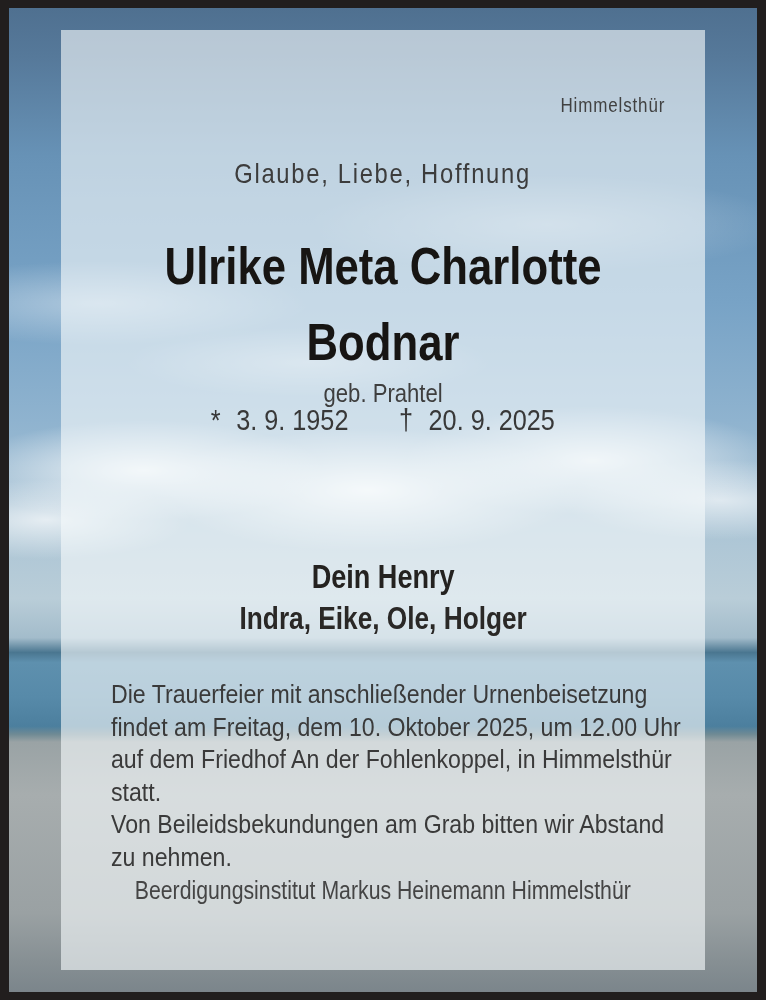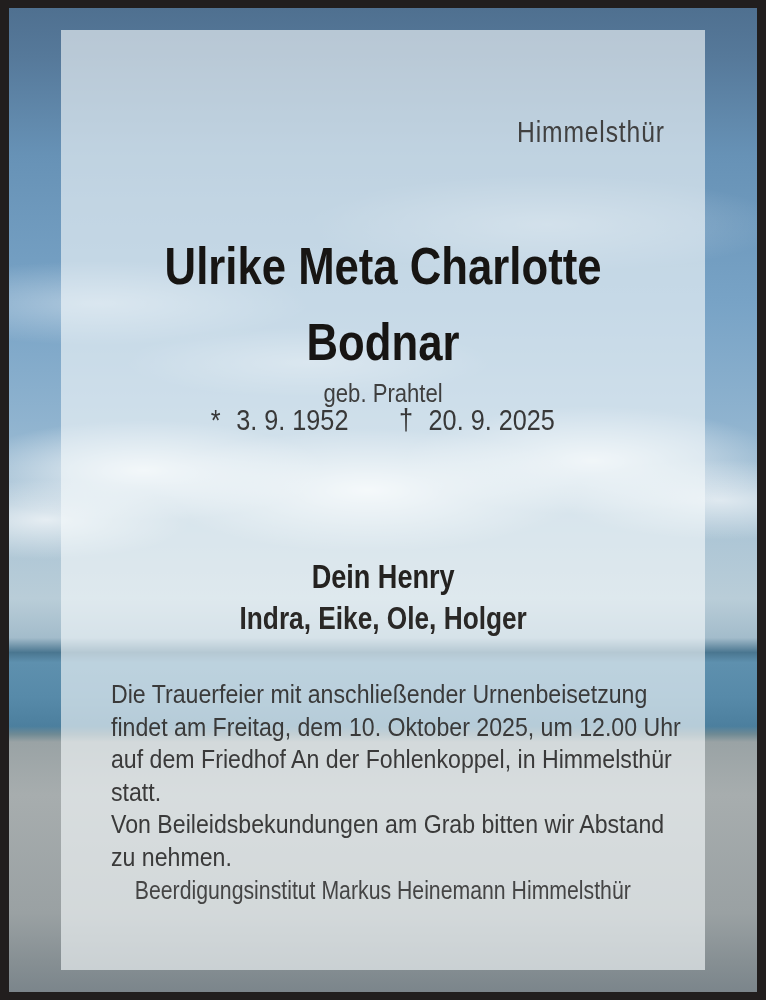--- a/index.html
+++ b/index.html
@@ -46,21 +46,21 @@
   }
 
   .panel{
     position:absolute;left:52px;right:52px;top:22px;bottom:22px;
     background:rgba(244,248,251,0.63);
   }
 
   .blk{position:absolute;left:0;right:0;text-align:center;color:#3a3a3a;}
   .squeeze{display:inline-block;transform:scaleX(0.85);transform-origin:center top;white-space:nowrap;}
 
-  .location{top:64px;right:40px;left:auto;text-align:center;font-size:29px;letter-spacing:1px;color:#414141;margin-top:22px;}
+  .location{top:64px;right:40px;left:auto;text-align:center;font-size:20px;letter-spacing:1px;color:#414141;}
   .location .squeeze{transform-origin:right top;}
 
   .motto{top:128px;font-size:28px;letter-spacing:2px;color:#3c3c3c;}
 
   .name{top:186px;font-size:52px;font-weight:bold;line-height:76px;color:#171513;margin-top:12px;}
   .name .squeeze{transform:scaleX(0.84);}
 
   .maiden{top:348px;font-size:26px;color:#3e3e3e;}
 
   .dates{top:374px;font-size:29px;color:#383838;}
@@ -87,20 +87,23 @@
 <body>
 
 <div class="frame">
   <div class="photo">
     <div class="panel">
 
       <div class="blk location">
         <span class="squeeze">Himmelsthür</span>
       </div>
 
+      <div class="blk motto">
+        <span class="squeeze">Glaube, Liebe, Hoffnung</span>
+      </div>
 
       <div class="blk name">
         <span class="squeeze">Ulrike Meta Charlotte</span><br>
         <span class="squeeze">Bodnar</span>
       </div>
 
       <div class="blk maiden">
         <span class="squeeze">geb. Prahtel</span>
       </div>
 

